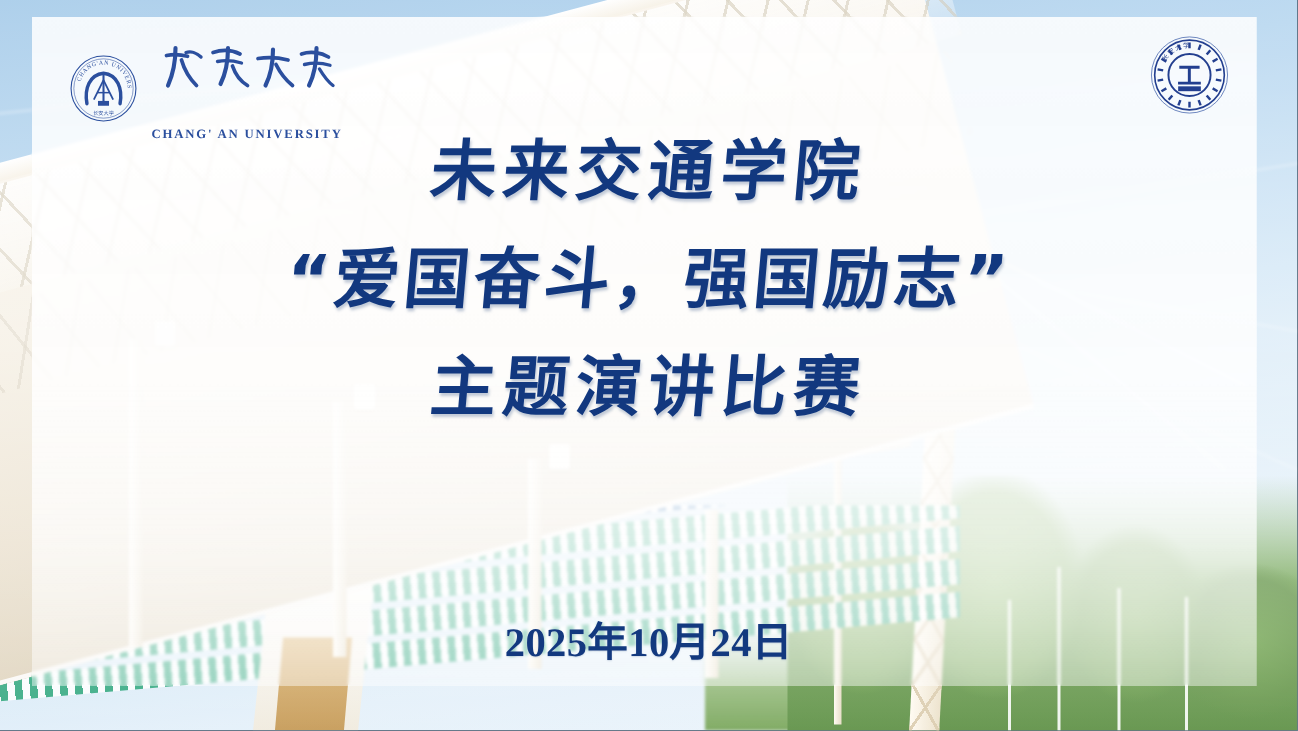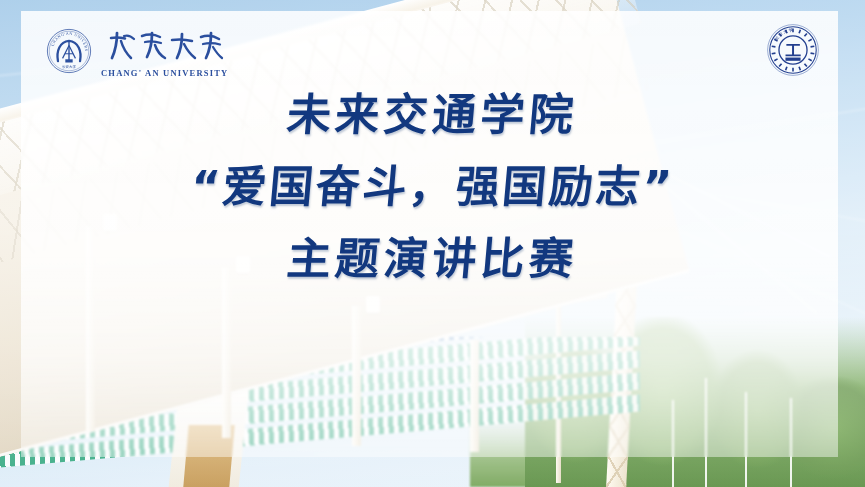--- a/index.html
+++ b/index.html
@@ -173,21 +173,21 @@
         rgba(255,255,255,.84) 55%,
         rgba(255,255,255,.72) 78%,
         rgba(255,255,255,.55) 92%,
         rgba(255,255,255,.45) 100%);
     backdrop-filter:blur(1px);
   }
 
   
   .logo-left{position:absolute;left:46px;top:28px;display:flex;align-items:center;gap:9px;}
   .logo-left .seal{flex:0 0 auto;}
-  .logo-left .wordmark{display:flex;flex-direction:column;align-items:center;}
+  .logo-left .wordmark{display:flex;flex-direction:column;align-items:center;gap:16px;}
   .logo-left .cn{line-height:1;}
   .logo-left .en{
     font-family:"Liberation Serif","DejaVu Serif",serif;
     font-size:8.5px;letter-spacing:1.2px;color:#2b4f9e;
     margin-top:2px;white-space:nowrap;font-weight:600;
   }
   .logo-right{position:absolute;right:45px;top:23px;}
 
   
   .title-block{
@@ -374,14 +374,15 @@
       </svg>
     </span>
   </div>
 
   <div class="title-block">
     <div class="tline tline-1">未来交通学院</div>
     <div class="tline tline-2">“爱国奋斗，强国励志”</div>
     <div class="tline tline-3">主题演讲比赛</div>
   </div>
 
+  <div class="date-line">2025年10月24日</div>
 
 </div>
 
 </body></html>

